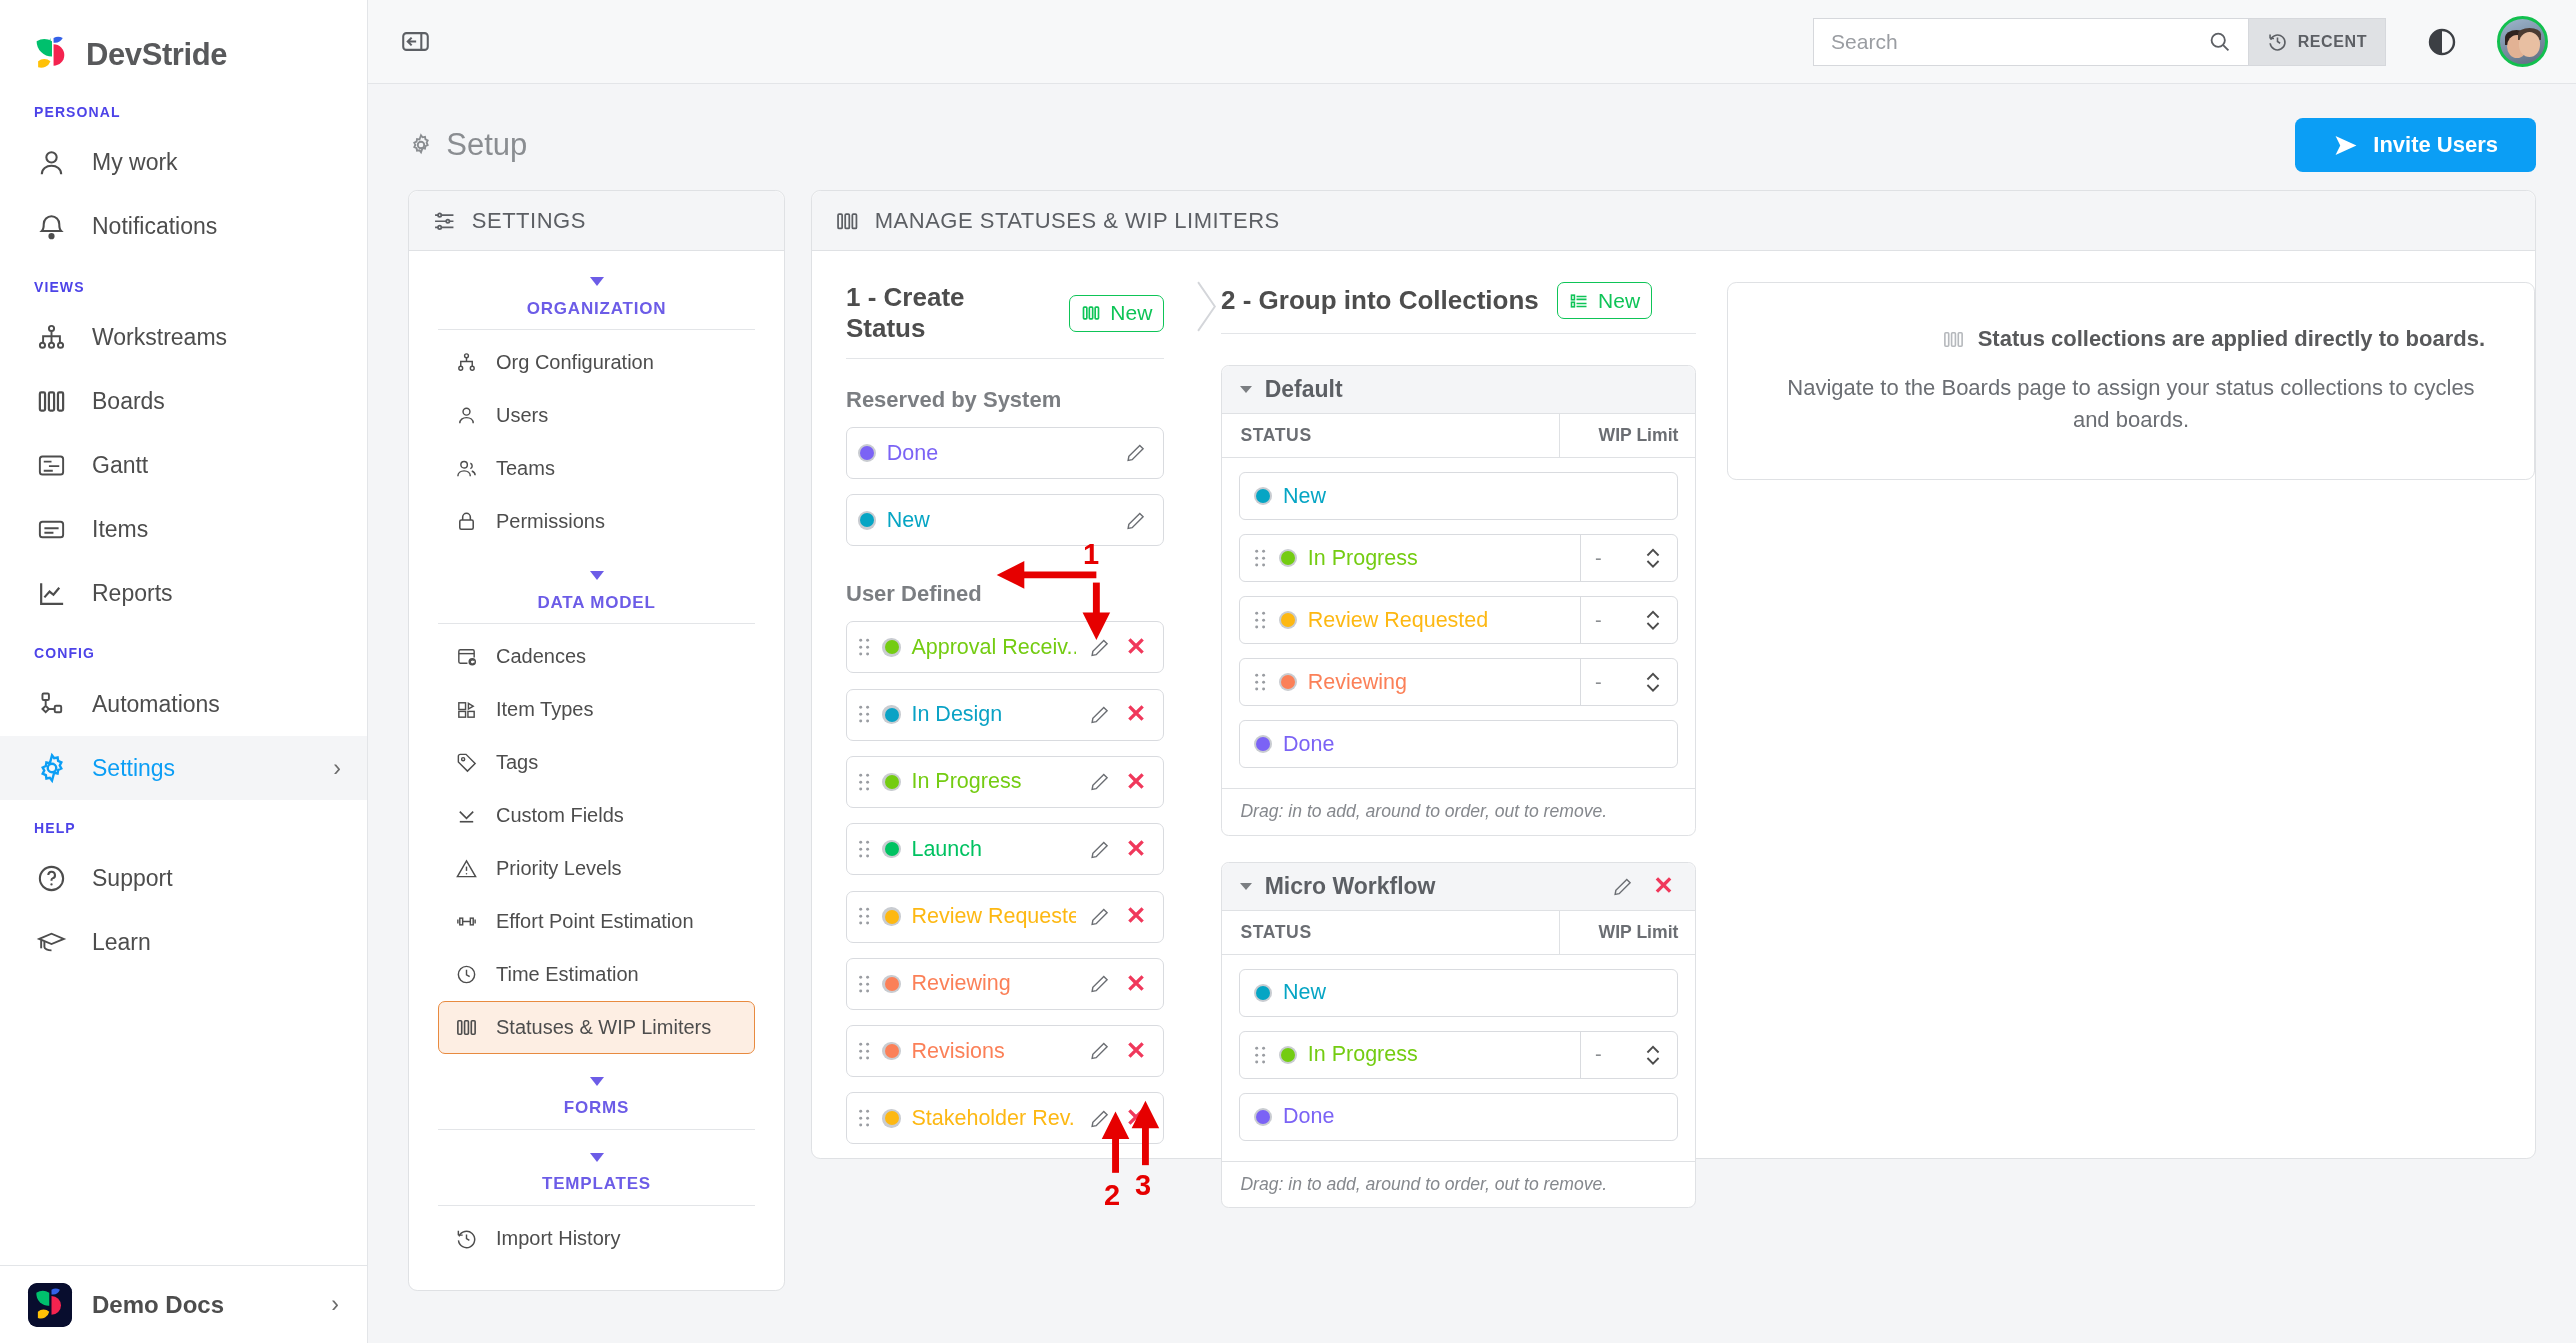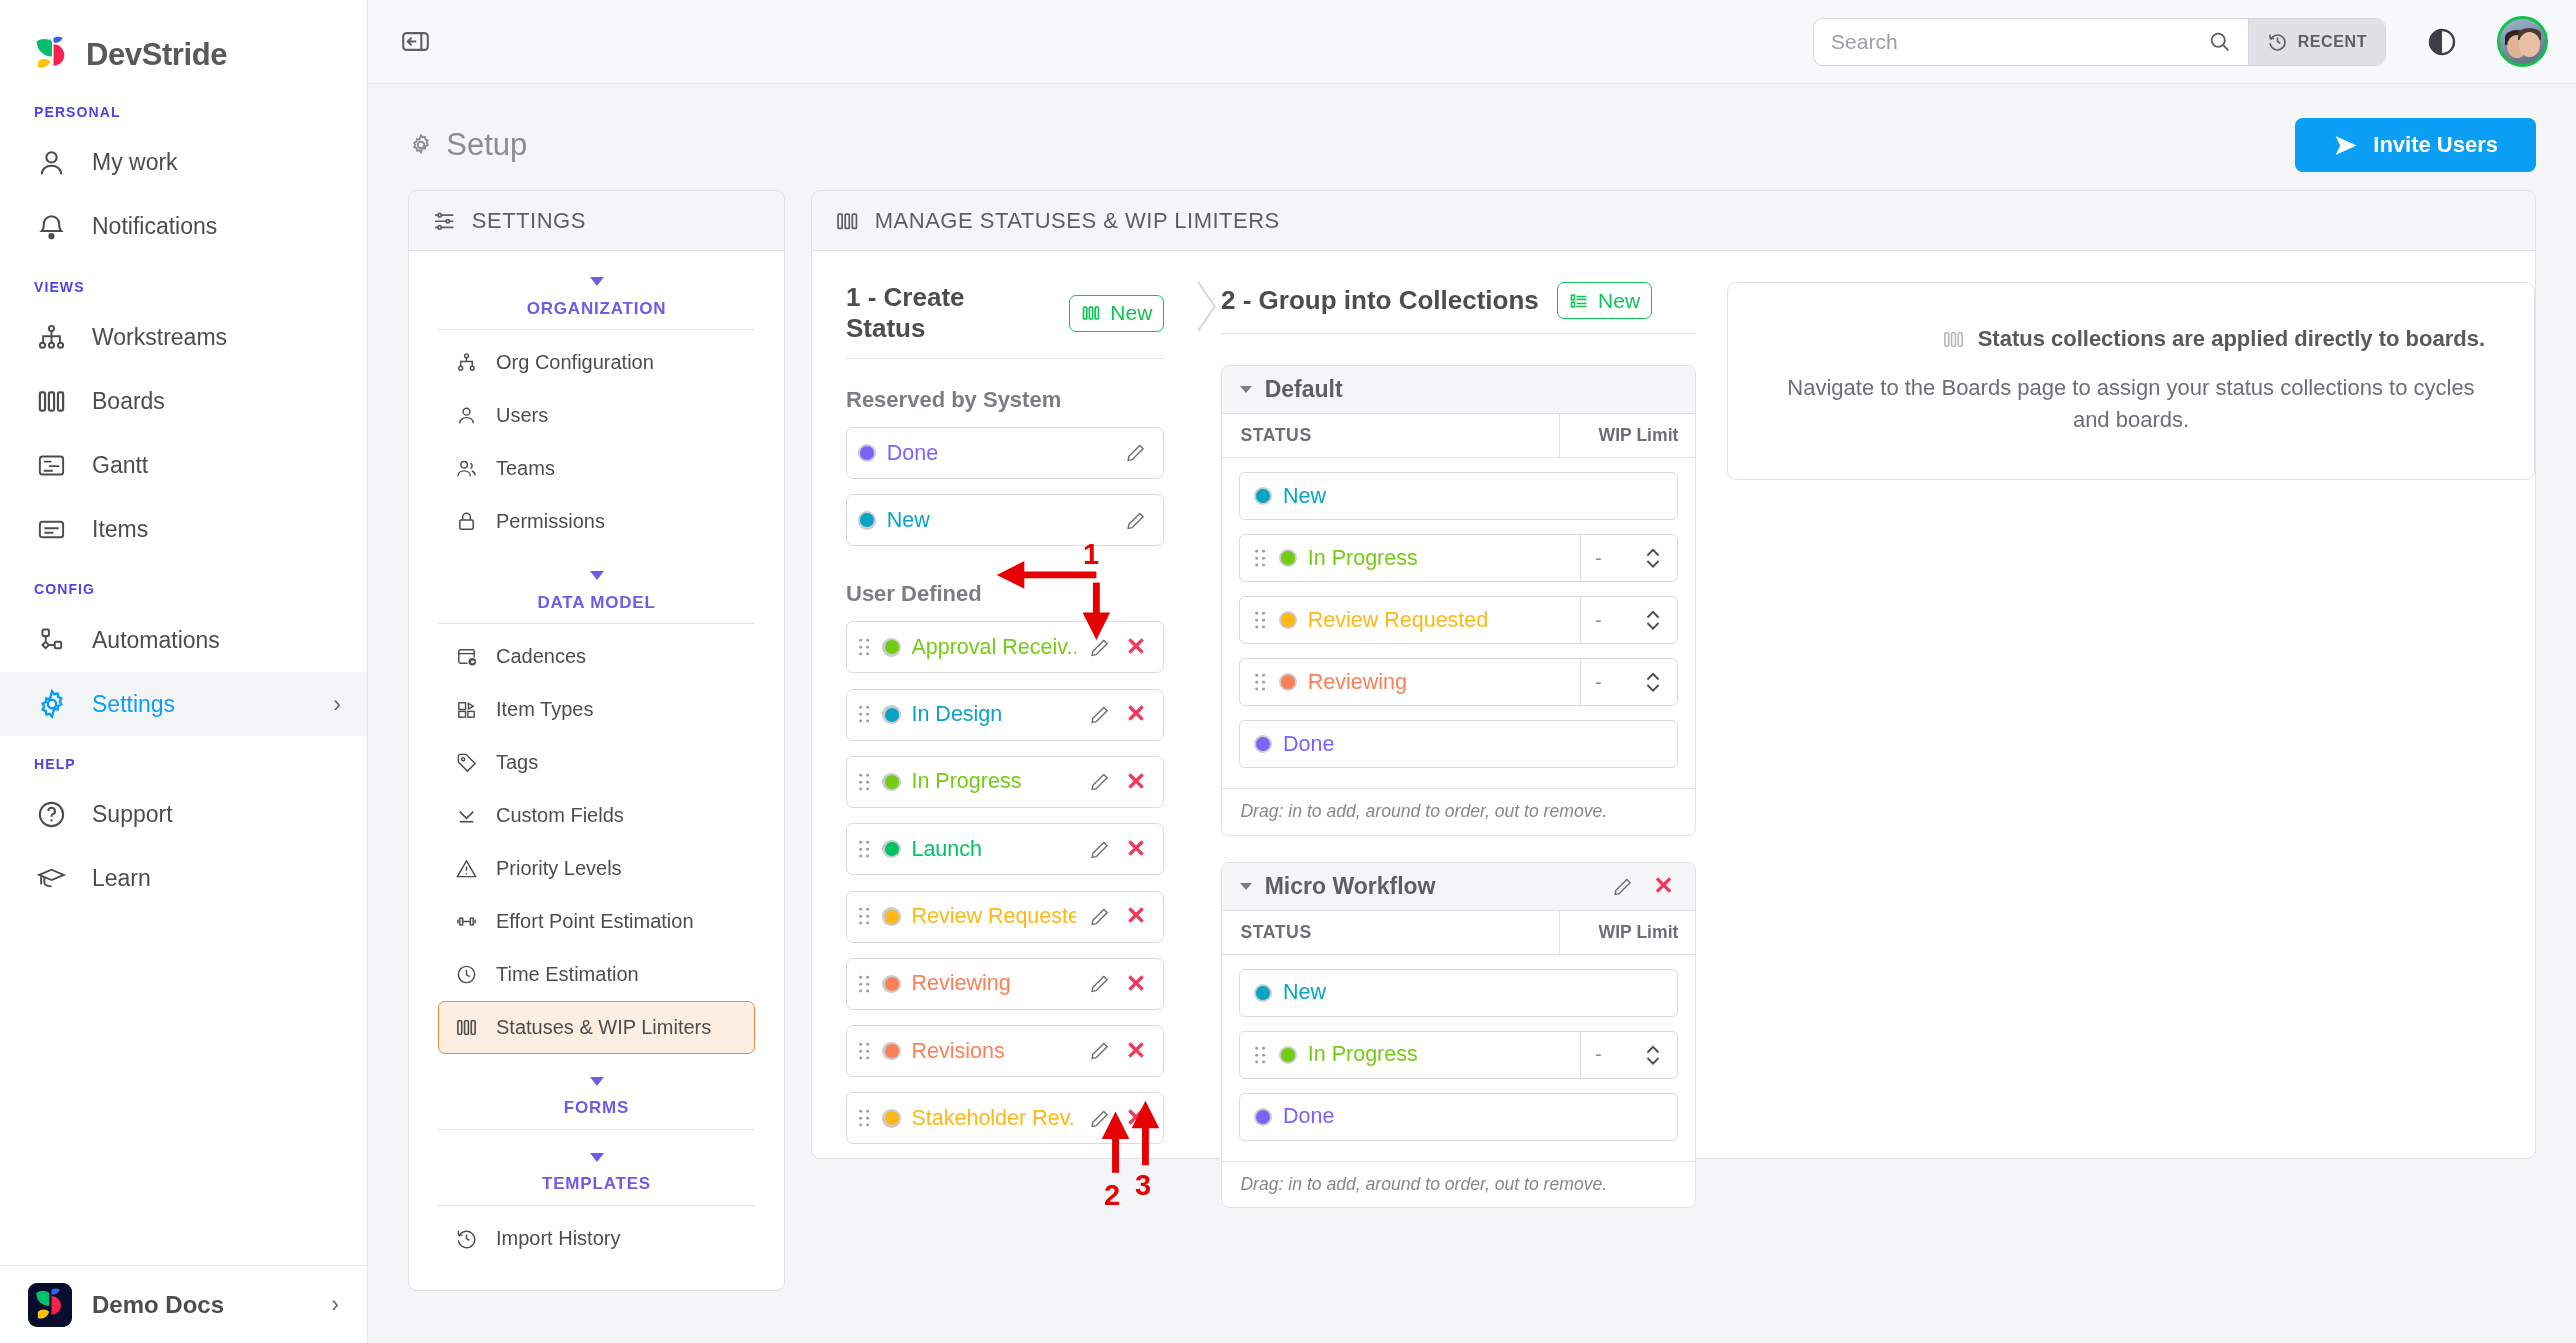--- a/index.html
+++ b/index.html
@@ -53,21 +53,21 @@
   .ws-chev { font-size: 23px; color: #6b6b6b; }
 
   
   .main { flex: 1; height: 1343px; display: flex; flex-direction: column; background: #f4f5f7; min-width: 0;}
   .topbar {
     height: 84px; background: #f7f8f9; border-bottom: 0.8px solid #e3e5e8;
     display: flex; align-items: center; padding: 0 28px 0 26px; gap: 15.3px;
   }
   .collapse-btn { width: 43px; height: 43px; display:flex; align-items:center; justify-content:center; cursor:pointer;}
   .topbar-spacer { flex: 1; }
-  .searchwrap { display: flex; align-items: center; height: 48px; border: 0.8px solid #d6d8dc; border-radius: 10px; overflow: hidden; background:#fff;}
+  .searchwrap { display: flex; align-items: center; height: 48px; border: 0.8px solid #d6d8dc; border-radius: 0; overflow: hidden; background:#fff;}
   .searchbox { display: flex; align-items: center; width: 434px; height: 100%; padding: 0 17px; background:#fff;}
   .searchbox input {
     border: none; outline: none; font-size: 21px; color: #4d4d4d;
     flex: 1; font-family: "Liberation Sans", sans-serif; background: transparent;
   }
   .searchbox input::placeholder { color: #9a9da2; }
   .recent-btn {
     display: flex; align-items: center; gap: 9.2px; height: 100%;
     padding: 0 18.4px; background: #dfe1e4; color: #5c5f64;
     font-size: 16px; font-weight: bold; letter-spacing: 0.6px; cursor: pointer;
@@ -278,20 +278,29 @@
       <span class="nav-label">Gantt</span>
     </div>
     <div class="nav-item">
       <span class="nav-ico">
         <svg width="31" height="31" viewBox="0 0 24 24" fill="none" stroke="#4d4d4d" stroke-width="1.5">
             <rect x="3" y="6" width="18" height="12" rx="2"></rect>
             <path d="M6.5 11h11M6.5 14.5h7"></path>
           </svg>
       </span>
       <span class="nav-label">Items</span>
+    </div>
+    <div class="nav-item">
+      <span class="nav-ico">
+        <svg width="31" height="31" viewBox="0 0 24 24" fill="none" stroke="#4d4d4d" stroke-width="1.7">
+            <path d="M4 4v16h17"></path>
+            <path d="M6.5 15l4-4.5 3 2.5 4.5-5.5"></path>
+          </svg>
+      </span>
+      <span class="nav-label">Reports</span>
     </div>
 
     <div class="nav-section-label">CONFIG</div>
     <div class="nav-item">
       <span class="nav-ico">
         <svg width="31" height="31" viewBox="0 0 24 24" fill="none" stroke="#4d4d4d" stroke-width="1.5">
             <rect x="5" y="3.5" width="5" height="5" rx="1"></rect>
             <path d="M7.5 8.5v4"></path>
             <path d="M5 15.5l2.5-2.5L10 15.5 7.5 18z"></path>
             <path d="M10 15.5h4"></path>

